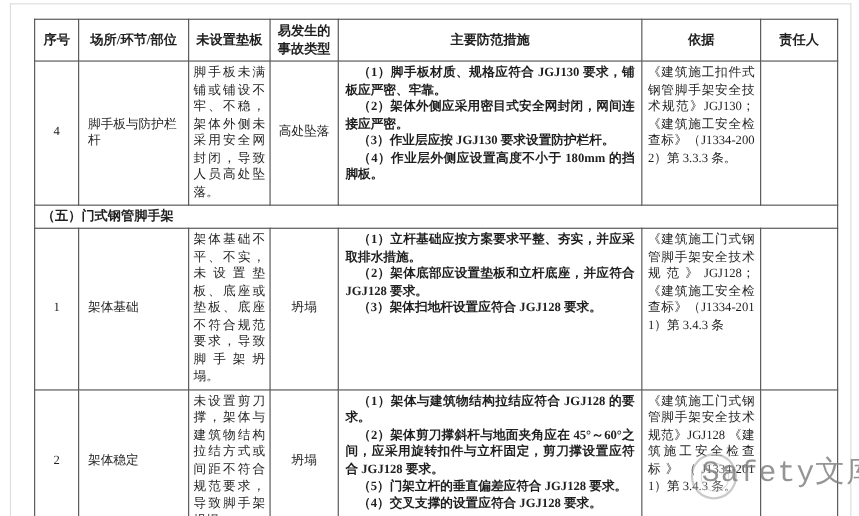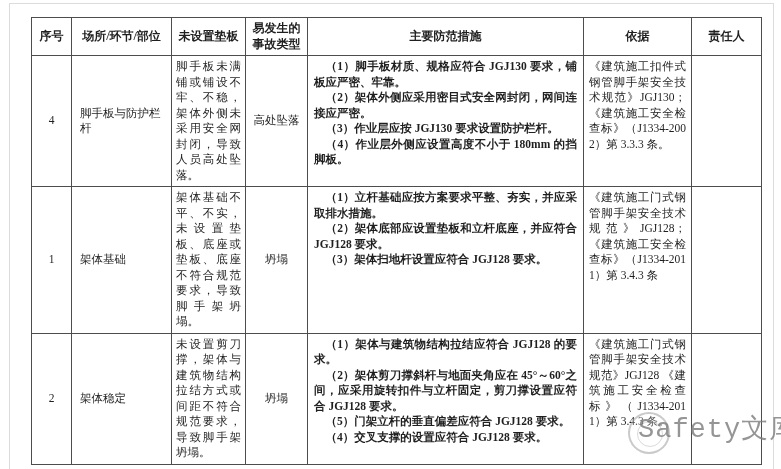--- a/index.html
+++ b/index.html
@@ -96,20 +96,23 @@
       <td class="c-mea">
         <p>（1）脚手板材质、规格应符合 JGJ130 要求，铺板应严密、牢靠。</p>
         <p>（2）架体外侧应采用密目式安全网封闭，网间连接应严密。</p>
         <p>（3）作业层应按 JGJ130 要求设置防护栏杆。</p>
         <p>（4）作业层外侧应设置高度不小于 180mm 的挡脚板。</p>
       </td>
       <td class="c-basis">《建筑施工扣件式钢管脚手架安全技术规范》JGJ130；《建筑施工安全检查标》（J1334-2002）第 3.3.3 条。</td>
       <td class="c-resp"></td>
     </tr>
 
+    <tr class="section-row">
+      <td colspan="7">（五）门式钢管脚手架</td>
+    </tr>
 
     <tr class="data-row" style="height:115px">
       <td class="c-no">1</td>
       <td class="c-loc">架体基础</td>
       <td class="c-haz">架体基础不平、不实，未设置垫板、底座或垫板、底座不符合规范要求，导致脚手架坍塌。</td>
       <td class="c-acc">坍塌</td>
       <td class="c-mea">
         <p>（1）立杆基础应按方案要求平整、夯实，并应采取排水措施。</p>
         <p>（2）架体底部应设置垫板和立杆底座，并应符合 JGJ128 要求。</p>
         <p>（3）架体扫地杆设置应符合 JGJ128 要求。</p>

